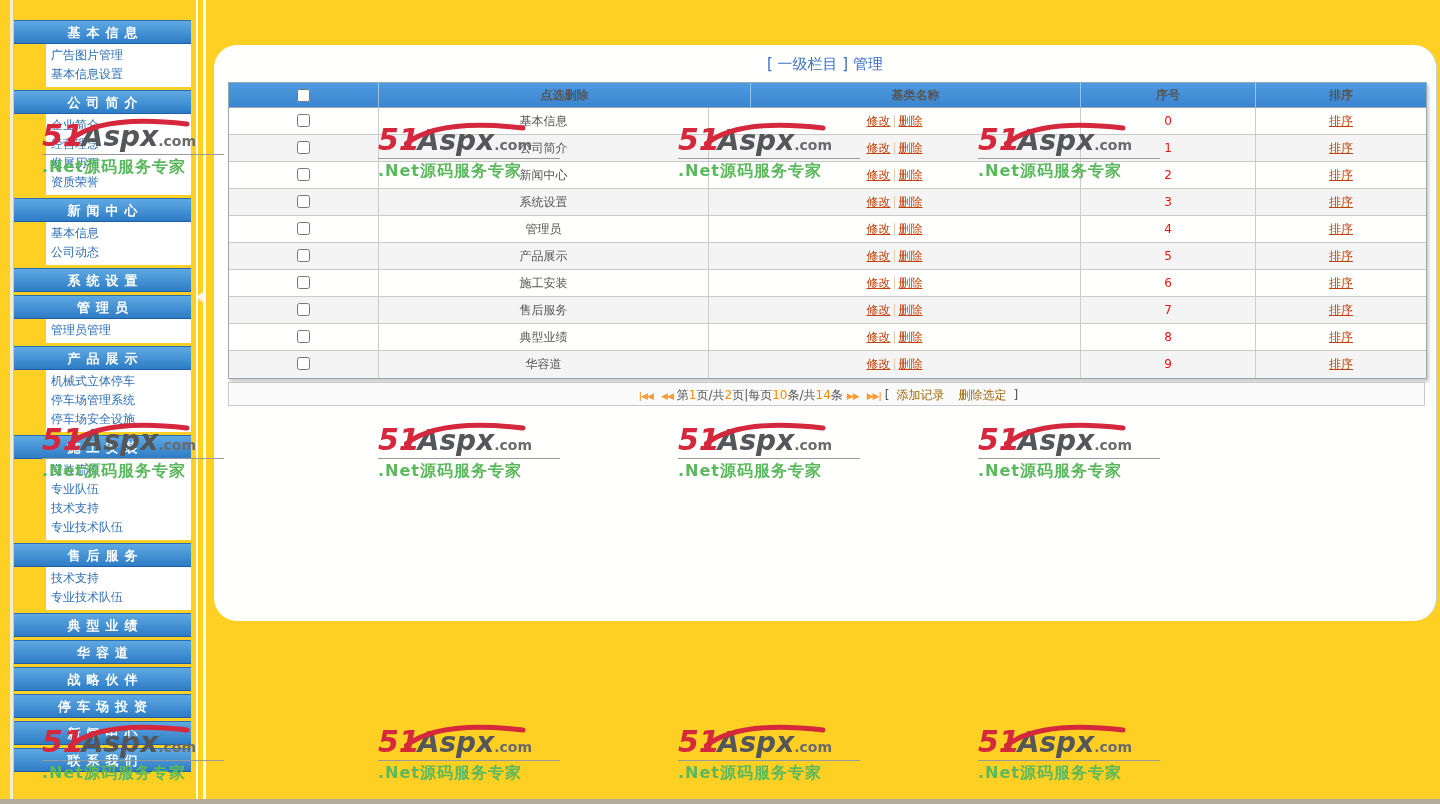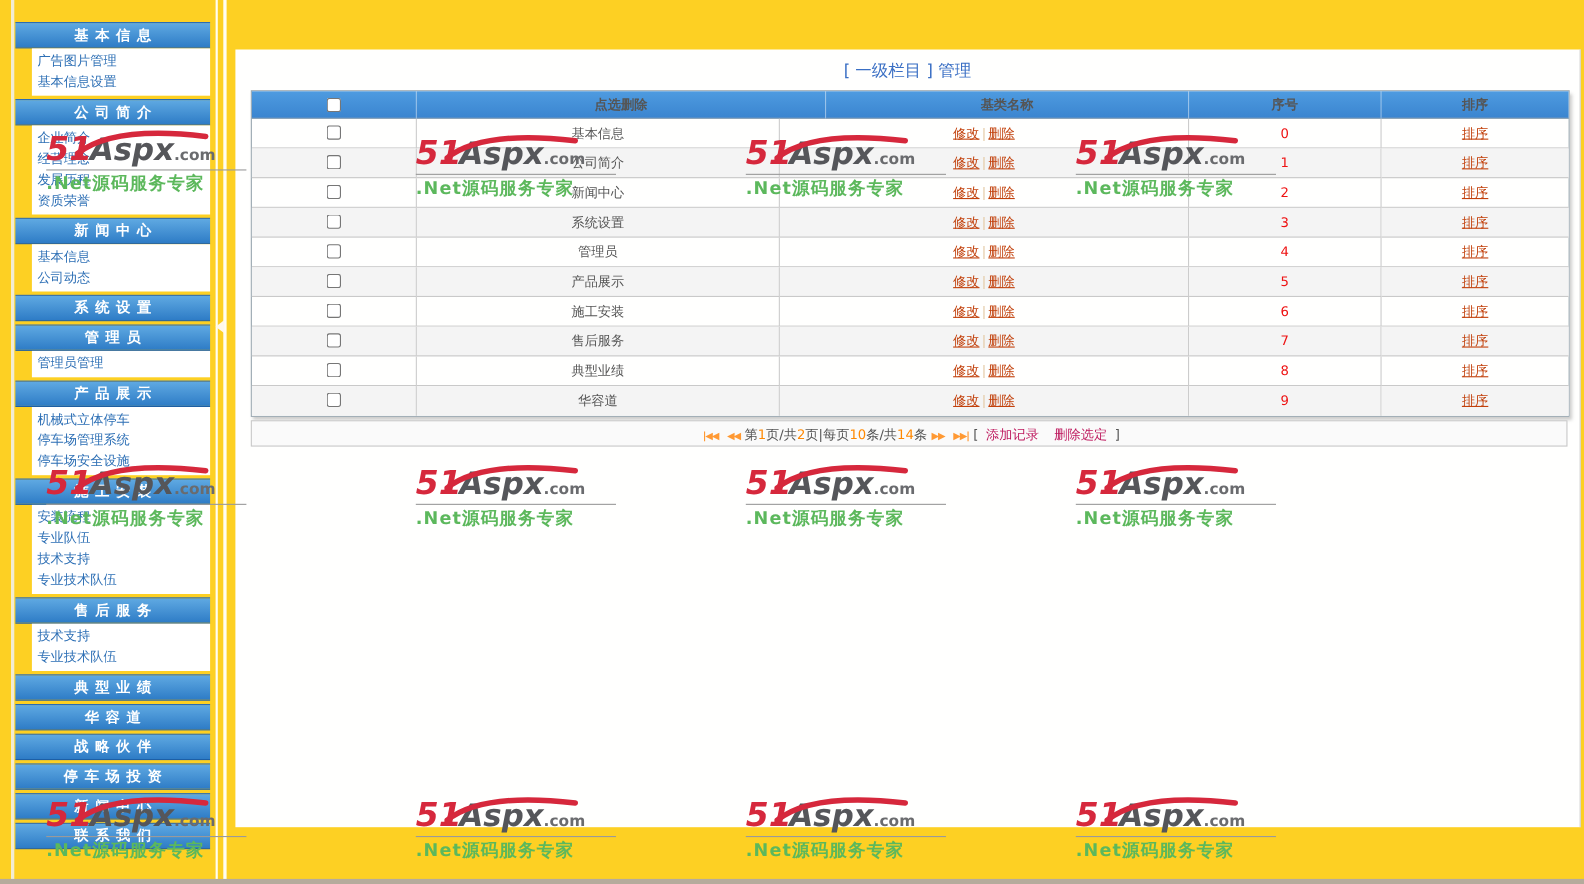--- a/index.html
+++ b/index.html
@@ -12,26 +12,26 @@
   #div-stripe-1{left:196px;width:2px;background:#fffdf2;}
   #div-stripe-2{left:203px;width:3px;background:#fffdf2;}
   #collapse-arrow{position:absolute;left:196px;top:291px;width:0;height:0;z-index:6;
     border-top:6px solid transparent;border-bottom:6px solid transparent;border-right:8px solid #fff8ea;cursor:pointer;}
 
   
   #sidebar{position:absolute;left:14px;top:17px;width:177px;z-index:2;}
   .sb-header{height:24px;line-height:24px;margin-top:3px;text-align:center;color:#fff;
     font-size:13px;font-weight:bold;letter-spacing:6px;padding-left:6px;box-sizing:border-box;
     background:linear-gradient(#5fa9e2,#2e7cc6);border-top:1px solid #2a6cb4;border-bottom:1px solid #1d5fa5;cursor:pointer;}
-  .sb-items{margin-left:15px;background:#fff;padding:2px 0 3px 0;}
+  .sb-items{margin-left:32px;background:#fff;padding:2px 0 3px 0;}
   .sb-item{line-height:19px;font-size:12px;color:#2d6fb5;padding-left:5px;cursor:pointer;}
 
   
-  #content{position:absolute;left:214px;top:45px;width:1222px;height:707px;background:#fffffe;
-    border-right:1px solid #ccc;z-index:1;}
+  #content{position:absolute;left:214px;top:45px;width:1222px;height:576px;background:#fffffe;
+    border-right:1px solid #ccc;z-index:1;border-radius:23px;}
   #page-title{margin-top:10px;text-align:center;color:#3a6fc4;font-size:15px;}
 
   
   #cat-table{margin:8px 0 0 14px;width:1197px;border:1px solid #9aa7b0;box-shadow:2px 3px 3px rgba(110,110,110,.35);}
   .tr{display:flex;}
   .thead{background:linear-gradient(#4e9be0,#3a84cf);color:#fff;font-weight:bold;}
   .thead .td{height:25px;line-height:25px;border-right:1px solid rgba(255,255,255,.45);border-bottom:1px solid #9aa7b0;}
   .td{box-sizing:border-box;height:27px;line-height:26px;text-align:center;font-size:12px;color:#555;
     border-right:1px solid #ccc;border-bottom:1px solid #c9c9c9;overflow:hidden;}
   .tr .td:last-child{border-right:none;}
@@ -41,21 +41,21 @@
   input[type=checkbox]{width:13px;height:13px;margin:6px 0 0 0;vertical-align:top;}
   .link-orange{color:#c2410c;cursor:pointer;text-decoration:underline;}
   .sep{color:#e4c9a4;margin:0 2px;}
   .idx{color:#ee1111;}
 
   
   #pagination{margin:3px 0 0 14px;width:1197px;height:24px;line-height:24px;box-sizing:border-box;
     border:1px solid #c9c9c9;background:#fafafa;text-align:center;font-size:12px;color:#555;}
   .pg-text{color:#555;}
   .pg-num{color:#ff8800;}
-  .pg-link{color:#be185d;cursor:pointer;margin:0 7px;}
+  .pg-link{color:#a16207;cursor:pointer;margin:0 7px;}
   .pg-arrow{color:#ff9933;font-size:9px;font-weight:bold;margin:0 4px;letter-spacing:-1px;cursor:pointer;}
 
   
   .wm{position:absolute;z-index:50;width:182px;}
   .wm-logo{position:relative;border-bottom:1px solid #9a9a9a;padding-bottom:1px;white-space:nowrap;}
   .wm-51{font-style:italic;font-weight:bold;font-size:30px;color:#d6283c;}
   .wm-aspx{font-style:italic;font-weight:bold;font-size:28px;color:#55565a;margin-left:-2px;}
   .wm-com{font-weight:bold;font-size:14px;color:#6a6b6e;}
   .wm-swoosh{position:absolute;left:26px;top:-5px;pointer-events:none;}
   .wm-tag{color:#5cb85c;font-weight:bold;font-size:16px;letter-spacing:1px;padding-top:2px;}

